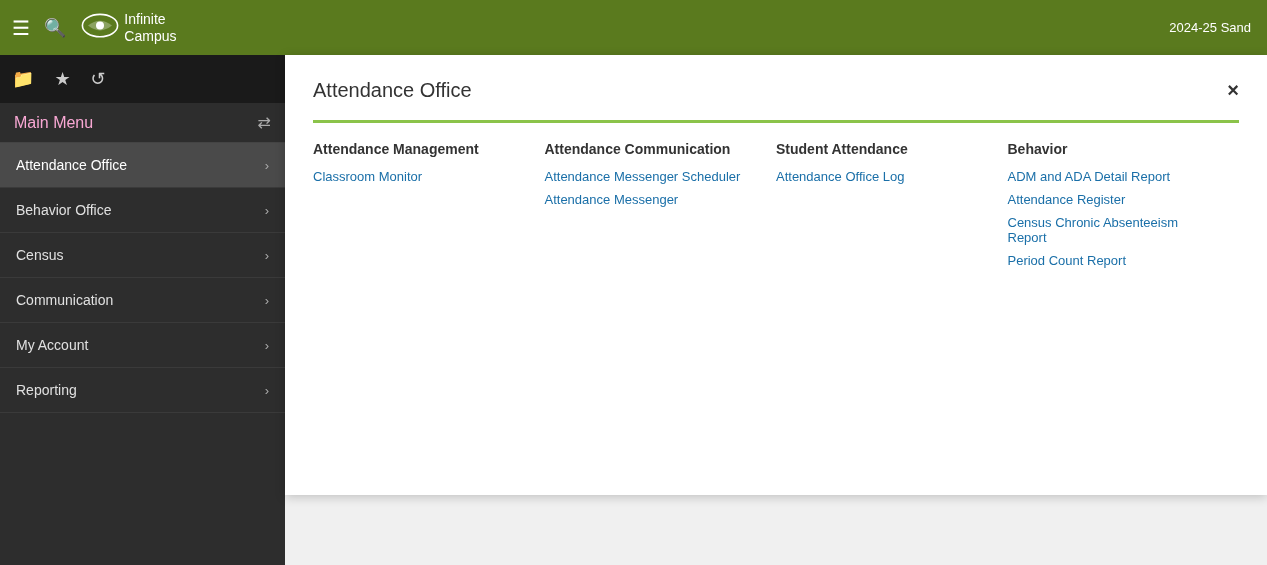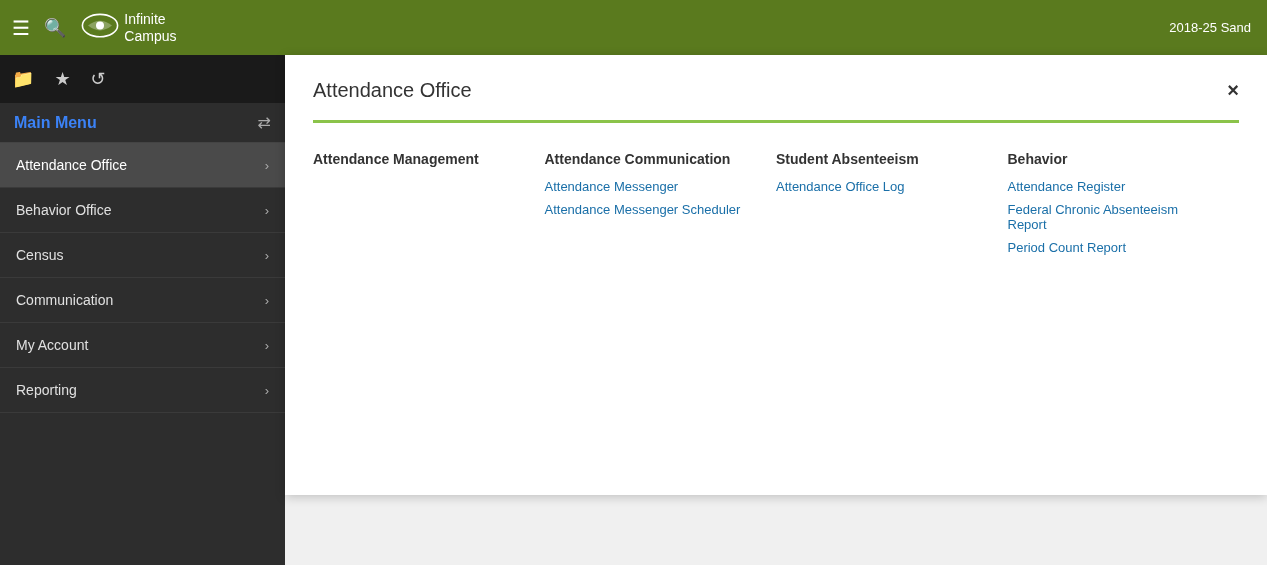--- a/index.html
+++ b/index.html
@@ -79,23 +79,23 @@
       color: #8bc34a;
     }
     .sidebar-header {
       display: flex;
       align-items: center;
       justify-content: space-between;
       padding: 10px 14px;
       border-bottom: 1px solid #444;
     }
     .sidebar-title {
-      color: #3b82f6;
+      color: #f9a8d4;
       font-size: 16px;
-      font-weight: bold;
+      font-weight: normal;
     }
     .sidebar-collapse-icon {
       color: #aaa;
       font-size: 16px;
       cursor: pointer;
     }
     .sidebar-item {
       display: flex;
       align-items: center;
       justify-content: space-between;
@@ -150,21 +150,21 @@
       cursor: pointer;
       font-weight: bold;
     }
     .overlay-columns {
       display: flex;
       gap: 0;
     }
     .overlay-col {
       flex: 1;
       border-top: 3px solid #8bc34a;
-      padding-top: 28px;
+      padding-top: 18px;
       padding-right: 20px;
     }
     .overlay-col-title {
       font-size: 14px;
       font-weight: bold;
       color: #333;
       margin-bottom: 12px;
     }
     .overlay-link {
       display: block;
@@ -185,21 +185,21 @@
     <svg class="logo-icon" viewBox="0 0 50 35" xmlns="http://www.w3.org/2000/svg">
       <ellipse cx="25" cy="17" rx="22" ry="14" fill="none" stroke="white" stroke-width="2"></ellipse>
       <path d="M10 17 Q25 5 40 17 Q25 29 10 17Z" fill="white" opacity="0.3"></path>
       <circle cx="25" cy="17" r="5" fill="white"></circle>
     </svg>
     <div class="logo-text">
       <div>Infinite</div>
       <div>Campus</div>
     </div>
   </div>
-  <div class="top-bar-right">2018-25 Sand</div>
+  <div class="top-bar-right">2024-25 Sand</div>
 </div>
 
 <div class="main-layout">
 
   <div class="sidebar">
     <div class="sidebar-icon-bar">
       <span class="sidebar-icon active">📁</span>
       <span class="sidebar-icon">★</span>
       <span class="sidebar-icon">↺</span>
     </div>
@@ -237,37 +237,39 @@
 
     <div class="overlay-panel">
       <div class="overlay-header">
         <span class="overlay-title">Attendance Office</span>
         <span class="overlay-close">×</span>
       </div>
       <div class="overlay-columns">
 
         <div class="overlay-col">
           <div class="overlay-col-title">Attendance Management</div>
+          <a class="overlay-link">Classroom Monitor</a>
         </div>
 
         <div class="overlay-col">
           <div class="overlay-col-title">Attendance Communication</div>
+          <a class="overlay-link">Attendance Messenger Scheduler</a>
           <a class="overlay-link">Attendance Messenger</a>
-          <a class="overlay-link">Attendance Messenger Scheduler</a>
-        </div>
-
-        <div class="overlay-col">
-          <div class="overlay-col-title">Student Absenteeism</div>
+        </div>
+
+        <div class="overlay-col">
+          <div class="overlay-col-title">Student Attendance</div>
           <a class="overlay-link">Attendance Office Log</a>
         </div>
 
         <div class="overlay-col">
           <div class="overlay-col-title">Behavior</div>
+          <a class="overlay-link">ADM and ADA Detail Report</a>
           <a class="overlay-link">Attendance Register</a>
-          <a class="overlay-link">Federal Chronic Absenteeism Report</a>
+          <a class="overlay-link">Census Chronic Absenteeism Report</a>
           <a class="overlay-link">Period Count Report</a>
         </div>
 
       </div>
     </div>
 
   </div>
 </div>
 
 </body></html>

